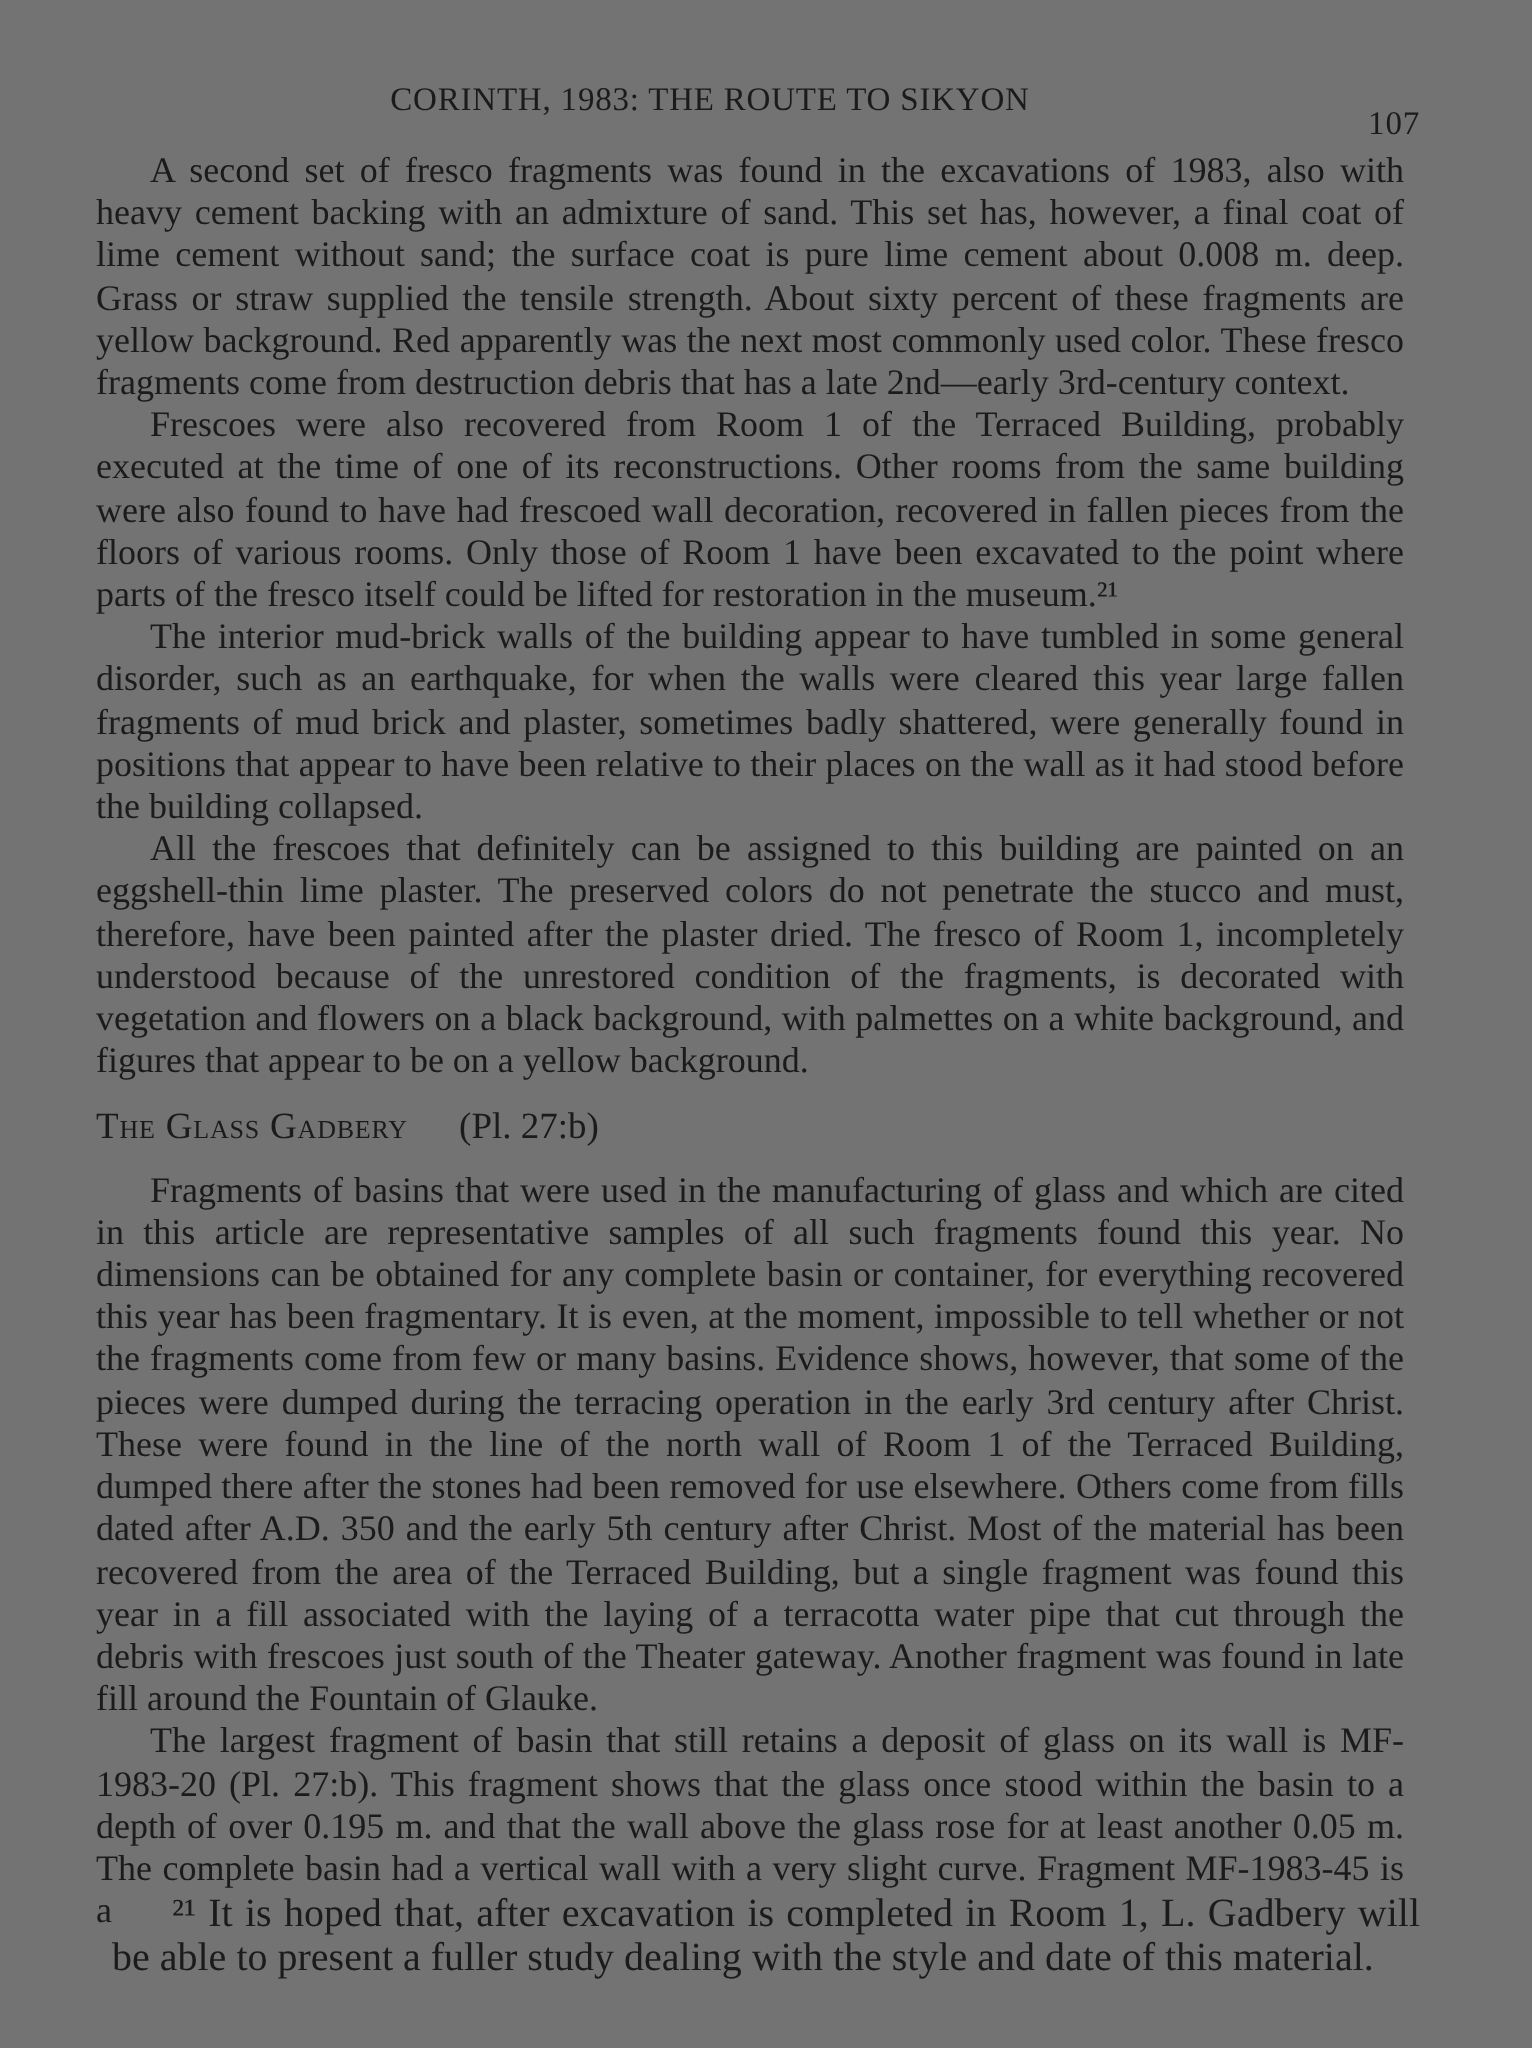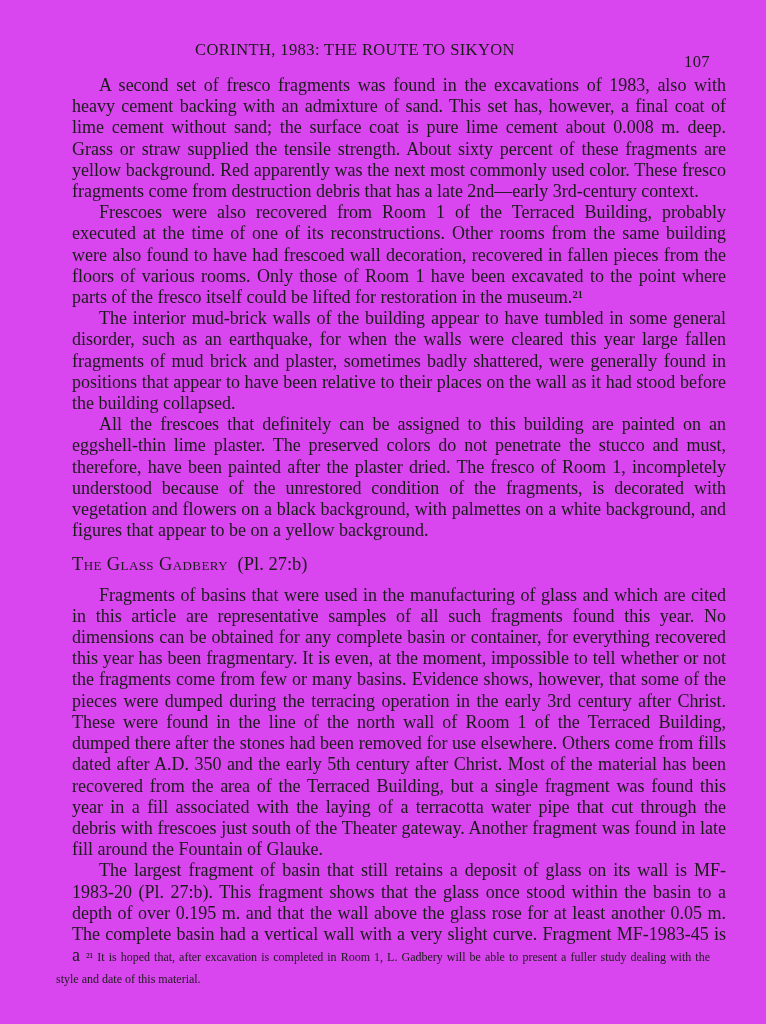--- a/index.html
+++ b/index.html
@@ -5,21 +5,21 @@
   html, body {
     margin: 0;
     padding: 0;
     background: #e8e8e8;
   }
   .page {
     position: relative;
     width: 766px;
     height: 1024px;
     margin: 0 auto;
-    background: #d946ef;
+    background: #737373;
     color: #1b1b1b;
     font-family: "Liberation Serif", "DejaVu Serif", serif;
     overflow: hidden;
   }
   .running-head {
     position: absolute;
     top: 40px;
     left: 56px;
     width: 654px;
     height: 22px;
@@ -33,21 +33,21 @@
     white-space: nowrap;
   }
   .running-head .page-number {
     position: absolute;
     right: 0;
     top: 12px;
   }
   .body-text {
     position: absolute;
     top: 75px;
-    left: 72px;
+    left: 48px;
     width: 654px;
     font-size: 18px;
     line-height: 21.2px;
     text-align: justify;
   }
   .body-text p {
     margin: 0;
     text-indent: 27px;
   }
   .section-heading {
@@ -55,28 +55,28 @@
     font-size: 18.5px;
     font-weight: normal;
     text-align: left;
     text-indent: 0;
   }
   .section-heading .smallcaps {
     font-variant: small-caps;
     letter-spacing: 0.4px;
   }
   .section-heading .plate {
-    margin-left: 5px;
+    margin-left: 21px;
   }
   .footnote-block {
     position: absolute;
     top: 946px;
     left: 56px;
     width: 654px;
-    font-size: 12px;
+    font-size: 20px;
     line-height: 22px;
     text-align: justify;
   }
   .footnote-block p {
     margin: 0;
     text-indent: 30px;
   }
 </style>
 </head>
 <body>

